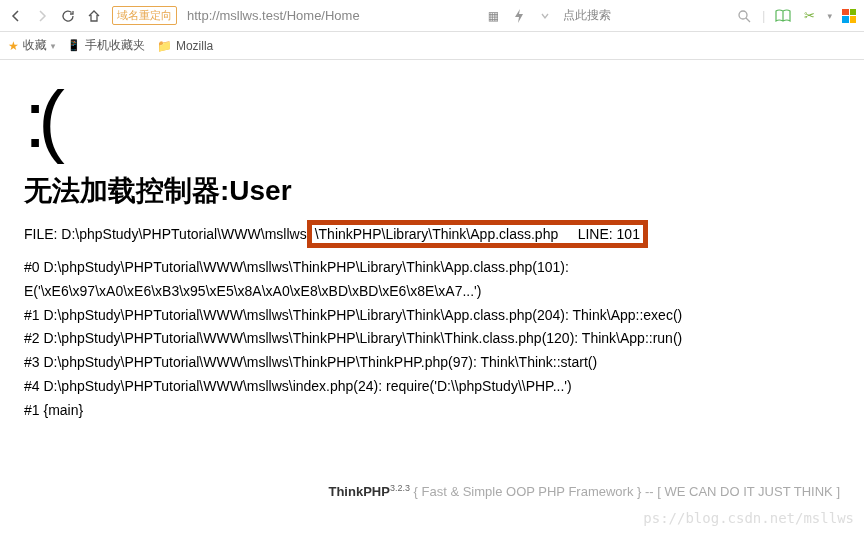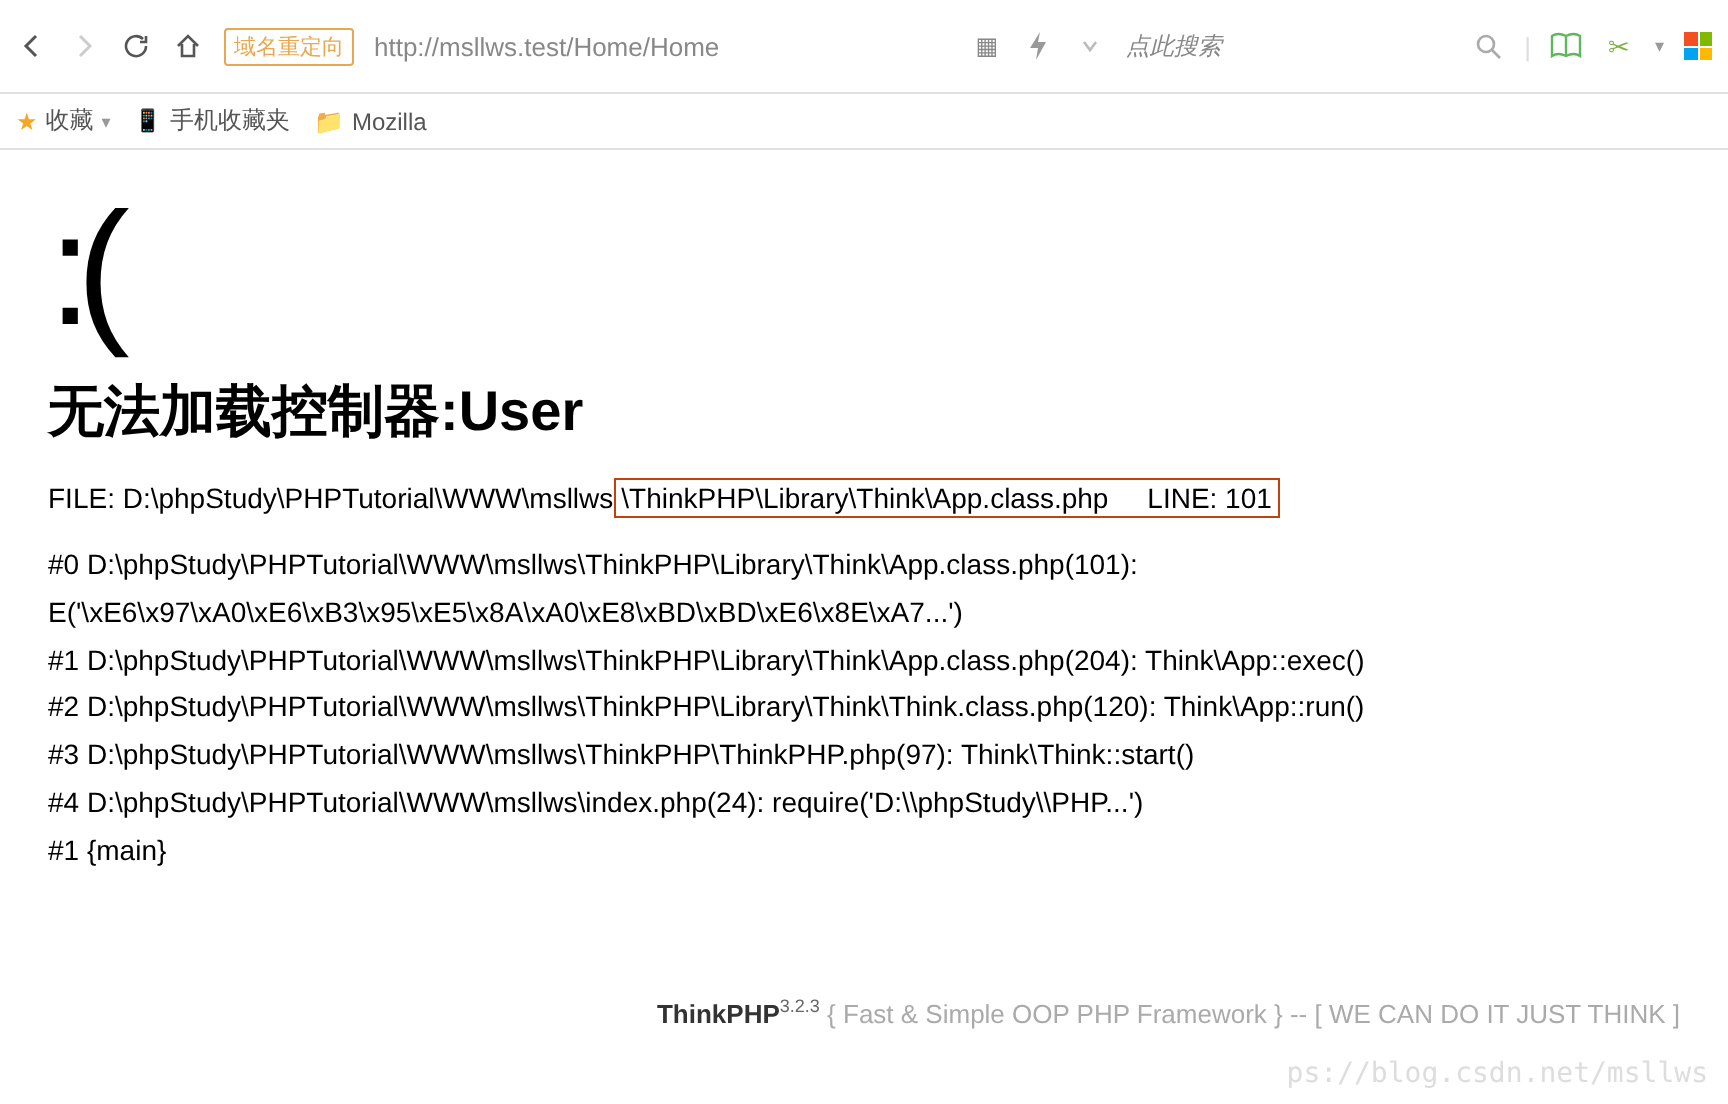--- a/index.html
+++ b/index.html
@@ -1,40 +1,40 @@
 <!DOCTYPE html>
 <html><head>
   <meta charset="utf-8">
   <style>
     * { margin: 0; padding: 0; box-sizing: border-box; }
     body { font-family: "Microsoft YaHei", Arial, sans-serif; font-size: 13px; background: #fff; }
     
     .browser-toolbar {
       display: flex;
       align-items: center;
-      height: 47px;
+      height: 32px;
       padding: 0 8px;
       border-bottom: 1px solid #e0e0e0;
       gap: 10px;
     }
     .nav-btn { width: 16px; height: 16px; display:flex; align-items:center; justify-content:center; color:#555; }
     .nav-btn.disabled { color: #ccc; }
     .redirect-tag {
       border: 1px solid #e8a84f;
       color: #e8a84f;
       font-size: 11px;
       padding: 1px 4px;
       border-radius: 2px;
     }
     .url-bar { color: #888; font-size: 13px; flex: 0 0 auto; }
     .tb-spacer { flex: 1; }
     .tb-icon { width:16px; height:16px; display:flex; align-items:center; justify-content:center; color:#888; }
     .tb-icon.green { color: #5cb85c; }
     .qr-icon { font-size: 12px; letter-spacing: -1px; }
-    .search-text { color: #888; font-size: 12px; font-style: italic; }
+    .search-text { color: #888; font-size: 12px; }
     .scissors { color: #7cb342; }
     .win-squares {
       width: 14px; height: 14px;
       display: grid; grid-template-columns: 1fr 1fr; grid-template-rows: 1fr 1fr; gap:1px;
     }
     .win-squares span:nth-child(1){background:#f25022;}
     .win-squares span:nth-child(2){background:#7fba00;}
     .win-squares span:nth-child(3){background:#00a4ef;}
     .win-squares span:nth-child(4){background:#ffb900;}
     
@@ -52,31 +52,31 @@
     .star-icon { color: #f5a623; }
     .phone-icon { color: #5cb85c; font-size:11px; }
     .folder-icon { color: #f5c04f; }
     .chev { color:#999; font-size:9px; }
     
     .content { padding: 20px 24px; }
     .sad-face { font-family: Arial; font-size: 80px; font-weight: 300; color: #000; line-height: 1; margin-bottom: 8px; letter-spacing: -8px; }
     .error-title { font-size: 28px; font-weight: bold; margin: 12px 0 16px; }
     .section-label { font-size: 14px; font-weight: bold; margin: 10px 0 6px; }
     .file-line { font-size: 14px; margin-bottom: 14px; }
-    .highlighted { border: 1px solid #c2410c; padding: 1px 3px; display:inline; }
+    .highlighted { border: 5px solid #c2410c; padding: 1px 3px; display:inline; }
     .trace-line { font-size: 14px; line-height: 1.7; }
     
     .footer { margin-top: 60px; font-size: 13px; color: #666; text-align: right; }
     .footer b { color: #333; }
     .footer-version { font-size: 9px; vertical-align: super; }
     .footer-slogan { color: #aaa; }
     .watermark {
       position: fixed;
       right: 10px;
-      bottom: 7px;
+      bottom: 26px;
       color: #ddd;
       font-size: 14px;
       font-family: monospace;
       pointer-events: none;
     }
   </style>
 </head>
 <body>
 
 <div class="browser-toolbar">

